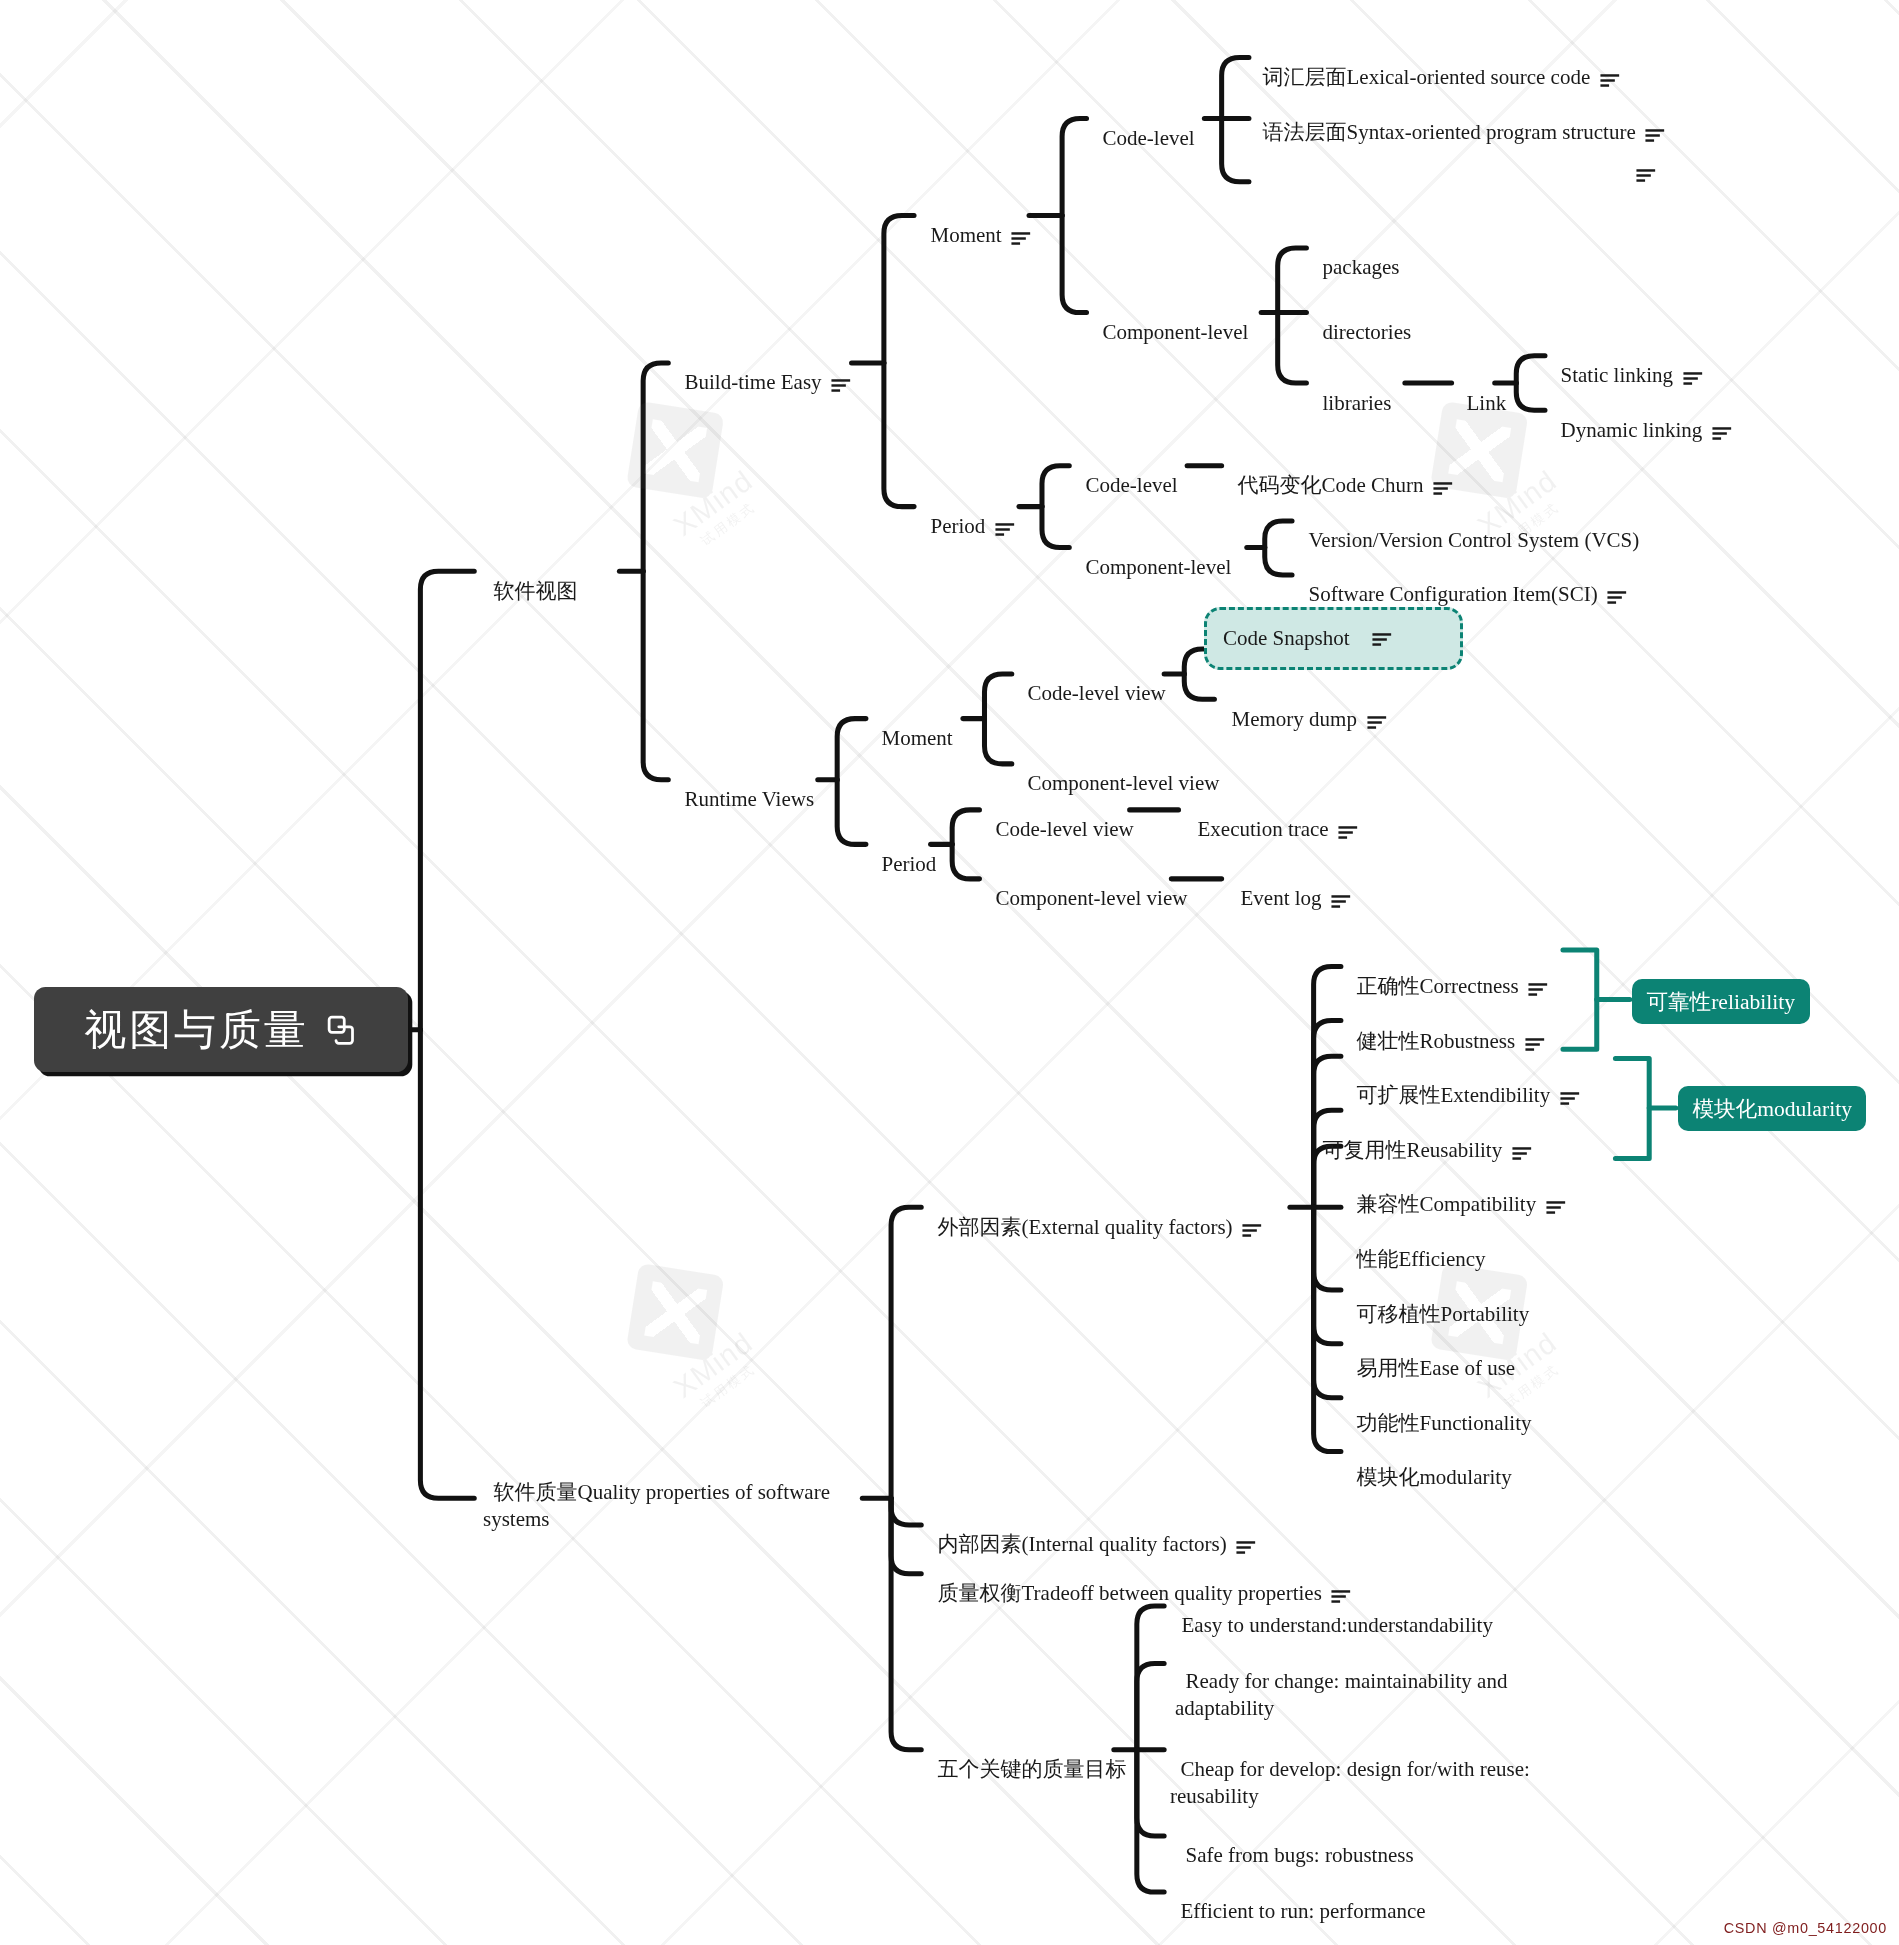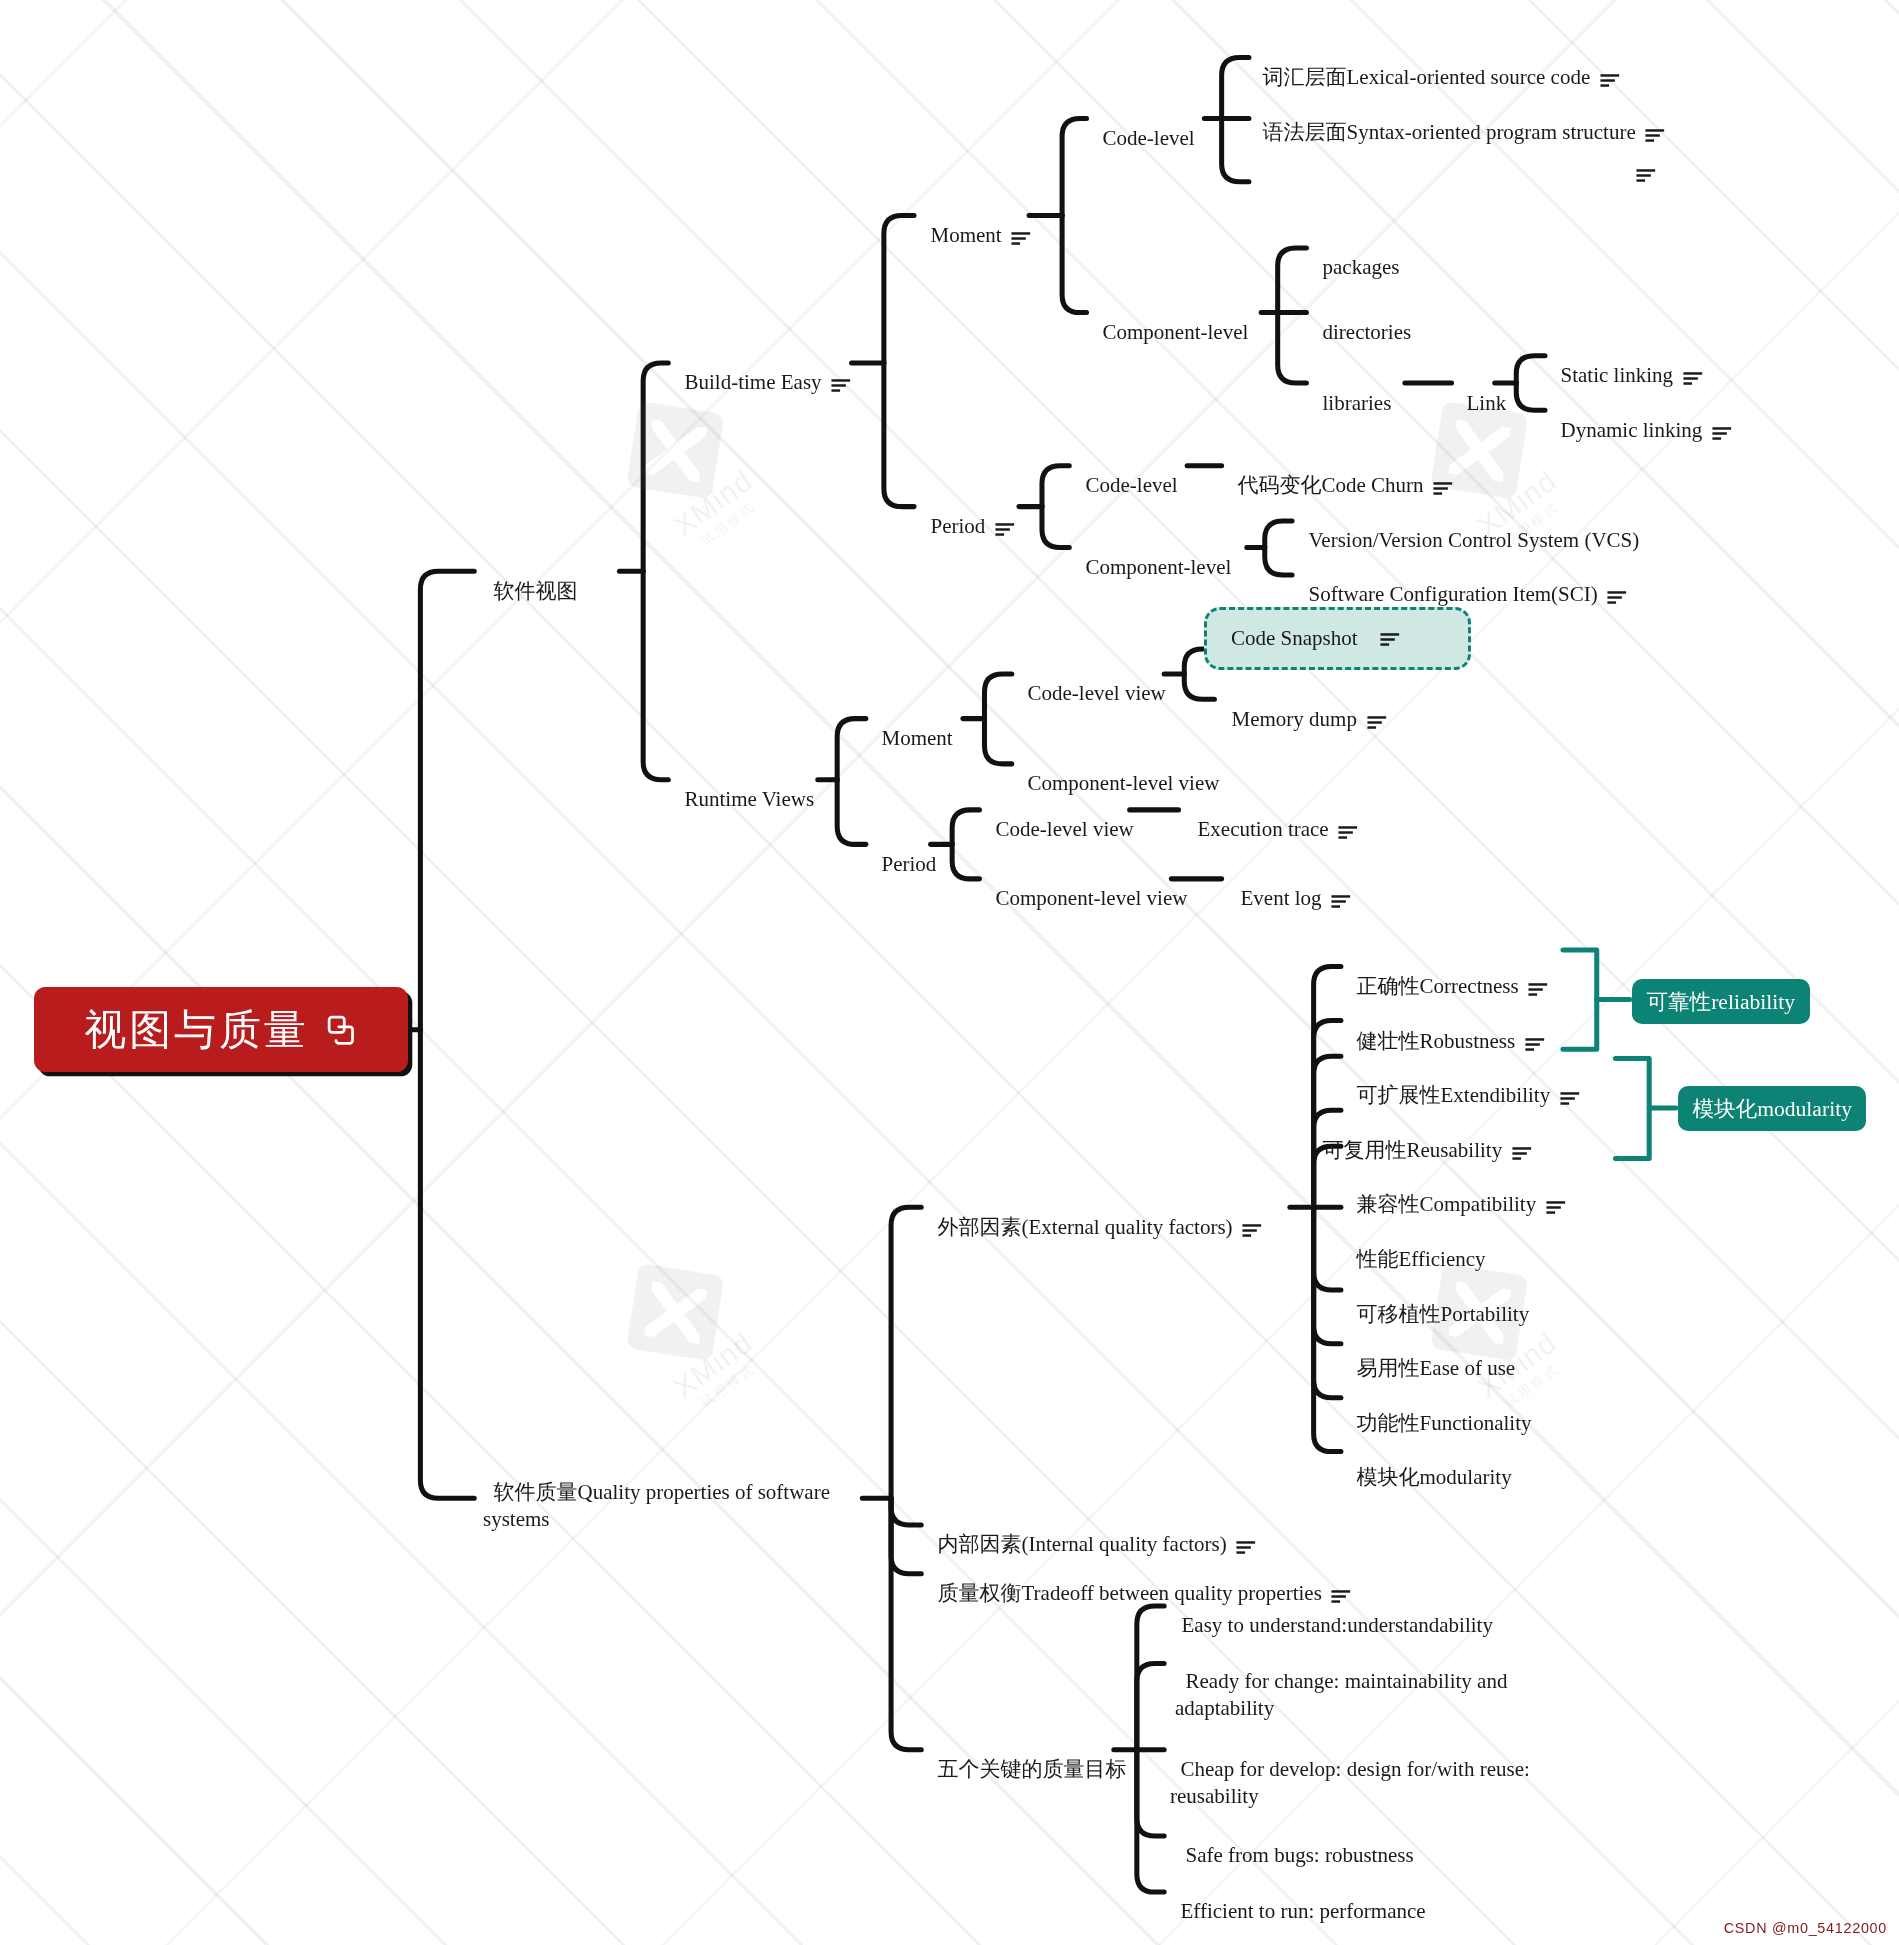--- a/index.html
+++ b/index.html
@@ -28,21 +28,21 @@
     font-size:21px;line-height:1.26;
     white-space:pre-wrap;
     color:#1a1a1a;
   }
   .node.w2{width:402px;}
   .node.w3{width:302px;}
   .node.w4{width:259px;}
 
   .root-node{
     position:absolute;z-index:4;
-    background:#b91c1c;
+    background:#404040;
     border-radius:11.5px;
     box-shadow:4.3px 4.3px 0 #111;
     display:flex;align-items:center;justify-content:center;gap:16px;
     color:#ffffff;
     font-family:"Liberation Sans","DejaVu Sans",sans-serif;
   }
   .root-label{font-size:42px;letter-spacing:2.9px;}
   .badge{
     position:absolute;z-index:4;
     background:#0C8374;color:#fff;
@@ -51,21 +51,21 @@
     font-size:21.6px;
     padding:0 14.4px;
     font-family:"Liberation Serif","DejaVu Serif",serif;
   }
   .hl-node{
     position:absolute;z-index:3;
     background:#CFE8E4;
     border:3.6px dashed #0C8374;
     border-radius:16px;
     display:flex;align-items:center;
-    padding-left:24px;gap:13px;
+    padding-left:16px;gap:13px;
     font-size:21px;
   }
   .note-icon{display:inline-block;vertical-align:middle;margin-left:8.6px;}
   .xmind-wm{position:absolute;z-index:2;opacity:0.085;pointer-events:none;
     transform:rotate(-36deg);transform-origin:center;}
   .xmind-wm .diamond{
     width:86px;height:86px;background:#6b6b6b;
     transform:rotate(45deg);border-radius:10px;margin:0 auto;
     position:relative;
   }

